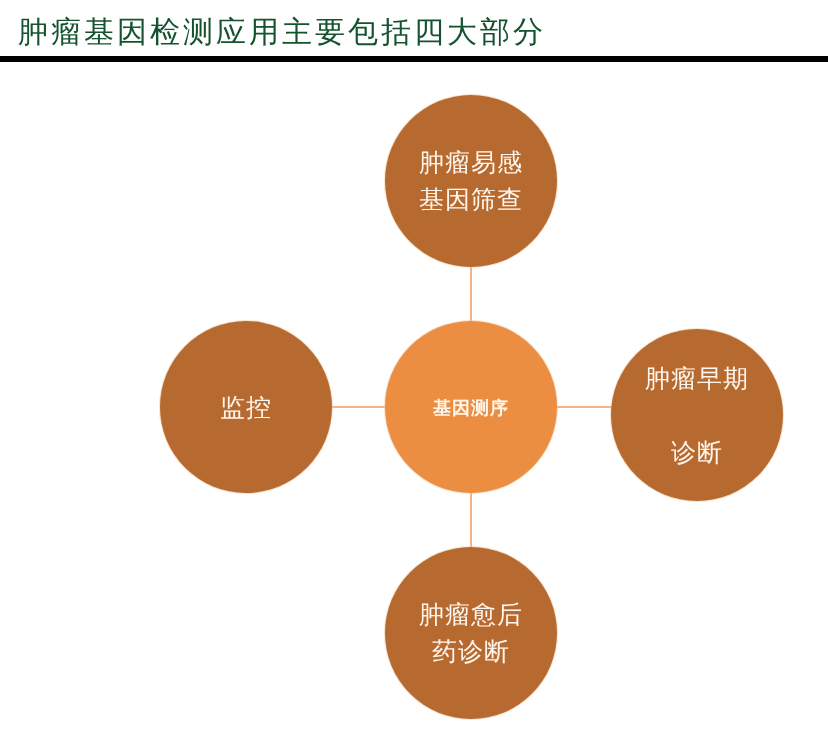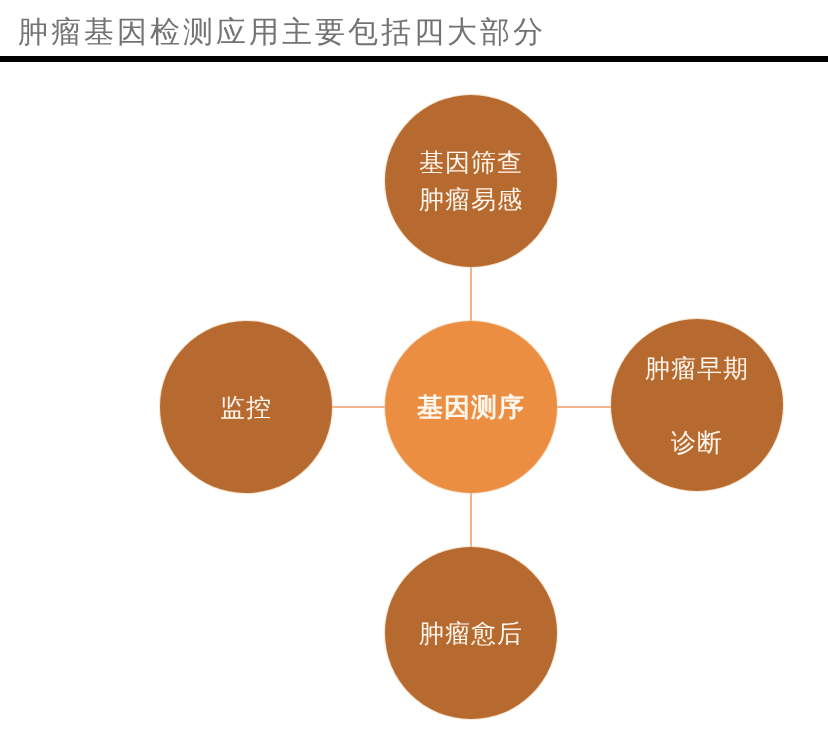--- a/index.html
+++ b/index.html
@@ -1,53 +1,54 @@
 <!DOCTYPE html>
 <html><head>
 <meta charset="utf-8">
 <style>
   html, body { margin: 0; padding: 0; background: #ffffff; }
   body { width: 828px; height: 750px; position: relative; overflow: hidden;
          font-family: "DejaVu Serif", "Liberation Serif", serif; }
   .title { position: absolute; left: 18px; top: 12px; font-size: 30px; line-height: 40px;
-           color: #737373; letter-spacing: 3px; font-weight: normal; white-space: nowrap; }
+           color: #14532d; letter-spacing: 3px; font-weight: normal; white-space: nowrap; }
   .rule { position: absolute; left: 0; top: 56px; width: 828px; height: 6px; background: #000; }
   .connector { position: absolute; background: #f2b48a; }
   .node { position: absolute; width: 172px; height: 172px; border-radius: 50%;
           display: flex; align-items: center; justify-content: center; flex-direction: column;
           color: #fff7ee; font-size: 25px; line-height: 37px; text-align: center;
           box-shadow: 0 0 0 1px rgba(240,200,160,0.5); }
   .node.outer { background: #b76a30; }
-  .node.center { background: #ec8e42; font-weight: bold; font-size: 26px; }
+  .node.center { background: #ec8e42; font-weight: bold; font-size: 18px; }
   .node span { display: block; letter-spacing: 1px; }
 </style>
 </head>
 <body>
 
 <div class="title">肿瘤基因检测应用主要包括四大部分</div>
 <div class="rule"></div>
 
 <div class="connector" style="left:470px; top:266px; width:2px; height:56px;"></div>
 <div class="connector" style="left:470px; top:492px; width:2px; height:58px;"></div>
 <div class="connector" style="left:331px; top:406px; width:56px; height:2px;"></div>
 <div class="connector" style="left:556px; top:406px; width:57px; height:2px;"></div>
 
 <div class="node outer" style="left:385px; top:95px;">
+  <span>肿瘤易感</span>
   <span>基因筛查</span>
-  <span>肿瘤易感</span>
 </div>
 
 <div class="node center" style="left:385px; top:321px;">
   <span>基因测序</span>
 </div>
 
 <div class="node outer" style="left:160px; top:321px;">
   <span>监控</span>
 </div>
 
-<div class="node outer" style="left:611px; top:319px;gap:37px;">
+<div class="node outer" style="left:611px; top:329px;gap:37px;">
   <span>肿瘤早期</span>
   <span>诊断</span>
 </div>
 
 <div class="node outer" style="left:385px; top:547px;">
   <span>肿瘤愈后</span>
+  <span>药诊断</span>
 </div>
 
 </body></html>

